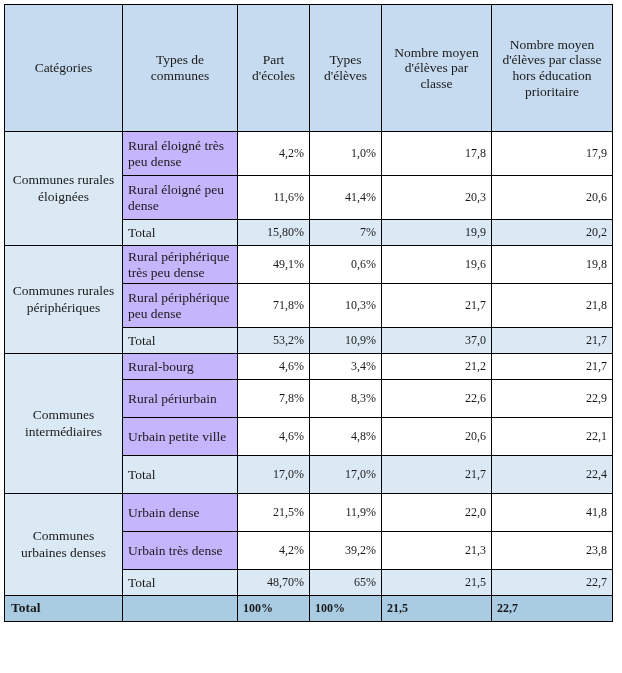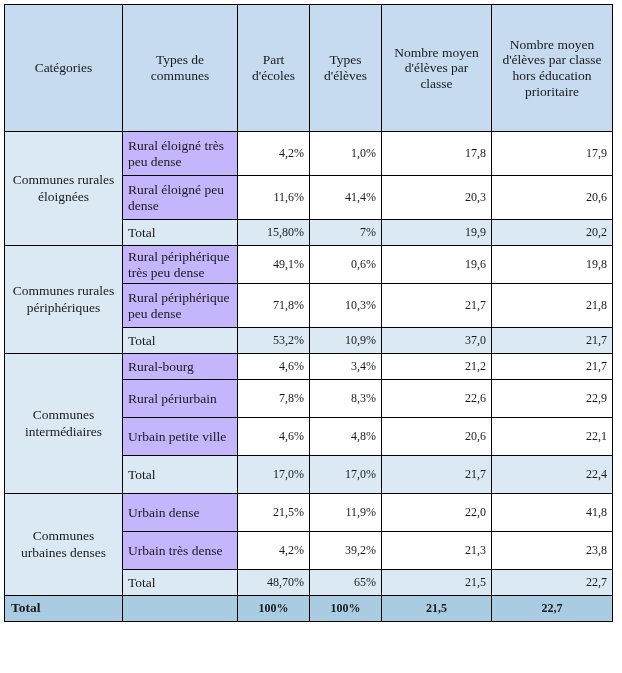--- a/index.html
+++ b/index.html
@@ -79,21 +79,21 @@
   tr.grandtotal td.cat {
     text-align: left;
     padding-left: 6px;
     background: #a9cce3;
   }
   tr.grandtotal td.label {
     background: #a9cce3;
   }
   tr.grandtotal td.num {
     background: #a9cce3;
-    text-align: center;
+    text-align: left;
   }
   .rowh-tall { height: 44px; }
   .rowh-med { height: 38px; }
   .rowh-small { height: 26px; }
 </style>
 </head>
 <body>
 
 <div class="sheet">
   <table class="grid">

